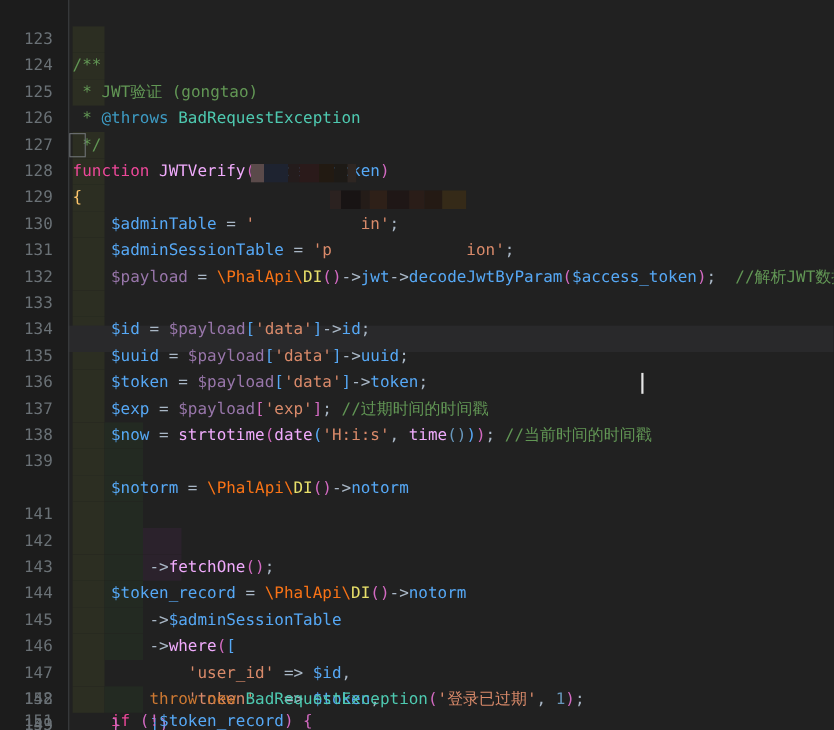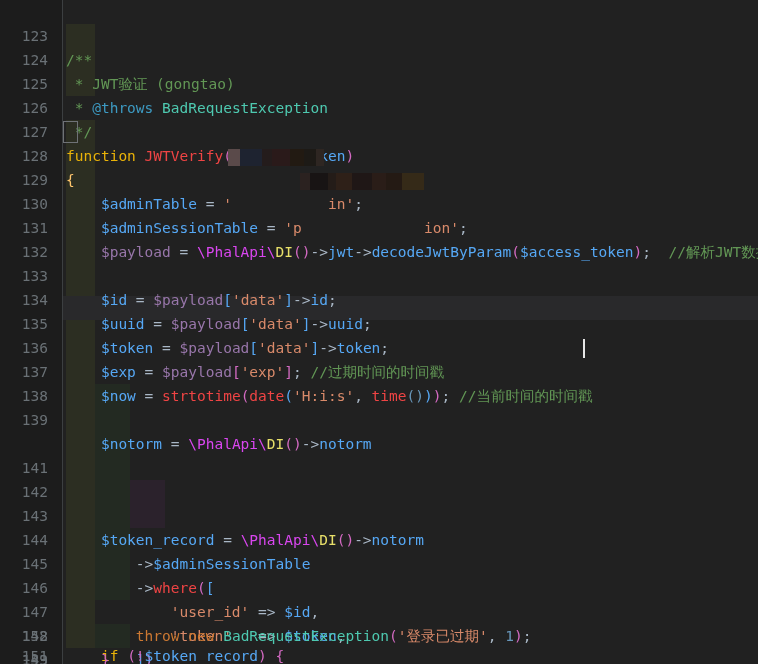--- a/index.html
+++ b/index.html
@@ -97,29 +97,29 @@
     position: absolute;
     width: 2px;
     height: 19px;
     background: #e6e6e6;
   }
   
   .t-com   { color: #629755; font-style: normal; }
   .t-doc   { color: #629755; }
   .t-doctag{ color: #3d9ac2; }
   .t-kw    { color: #cc7832; }
-  .t-kw2   { color: #eab308; }
-  .t-fn    { color: #ef4444; }
+  .t-kw2   { color: #ec4899; }
+  .t-fn    { color: #f0abfc; }
   .t-var   { color: #9876aa; }
   .t-var2  { color: #56a8f5; }
   .t-str   { color: #d98a6a; }
   .t-num   { color: #6897bb; }
   .t-op    { color: #a9b7c6; }
   .t-cls   { color: #4ec9b0; }
-  .t-ns    { color: #d946ef; }
+  .t-ns    { color: #f97316; }
   .t-di    { color: #e8e06a; }
   .t-prop  { color: #56a8f5; }
   .t-bracket-p { color: #d36ac2; }
   .t-bracket-b { color: #56a8f5; }
   .t-brace { color: #d36ac2; }
   .t-yellow{ color: #ffc66d; }
   .t-plain { color: #a9b7c6; }
 </style>
 </head>
 <body>
@@ -258,20 +258,21 @@
     <span class="code"><span class="t-plain">    </span><span class="t-var2">$notorm</span><span class="t-op"> </span><span class="t-op">=</span><span class="t-op"> </span><span class="t-ns">\PhalApi\</span><span class="t-di">DI</span><span class="t-bracket-p">(</span><span class="t-bracket-p">)</span><span class="t-plain">-&gt;</span><span class="t-prop">notorm</span></span>
   </div>
 
 
   <div class="row" style="top:432px">
     <span class="lineno">141</span>
   </div>
 
   <div class="row" style="top:456px">
     <span class="lineno">142</span>
+    <span class="code"><span class="t-plain">        </span><span class="t-plain">-&gt;</span><span class="t-fn">fetchOne</span><span class="t-bracket-p">(</span><span class="t-bracket-p">)</span><span class="t-plain">;</span></span>
   </div>
 
   <div class="row" style="top:480px">
     <span class="lineno">143</span>
     <span class="code"><span class="t-plain">    </span><span class="t-var2">$token_record</span><span class="t-op"> </span><span class="t-op">=</span><span class="t-op"> </span><span class="t-ns">\PhalApi\</span><span class="t-di">DI</span><span class="t-bracket-p">(</span><span class="t-bracket-p">)</span><span class="t-plain">-&gt;</span><span class="t-prop">notorm</span></span>
   </div>
 
   <div class="row" style="top:504px">
     <span class="lineno">144</span>
     <span class="code"><span class="t-plain">        </span><span class="t-plain">-&gt;</span><span class="t-var2">$adminSessionTable</span></span>

